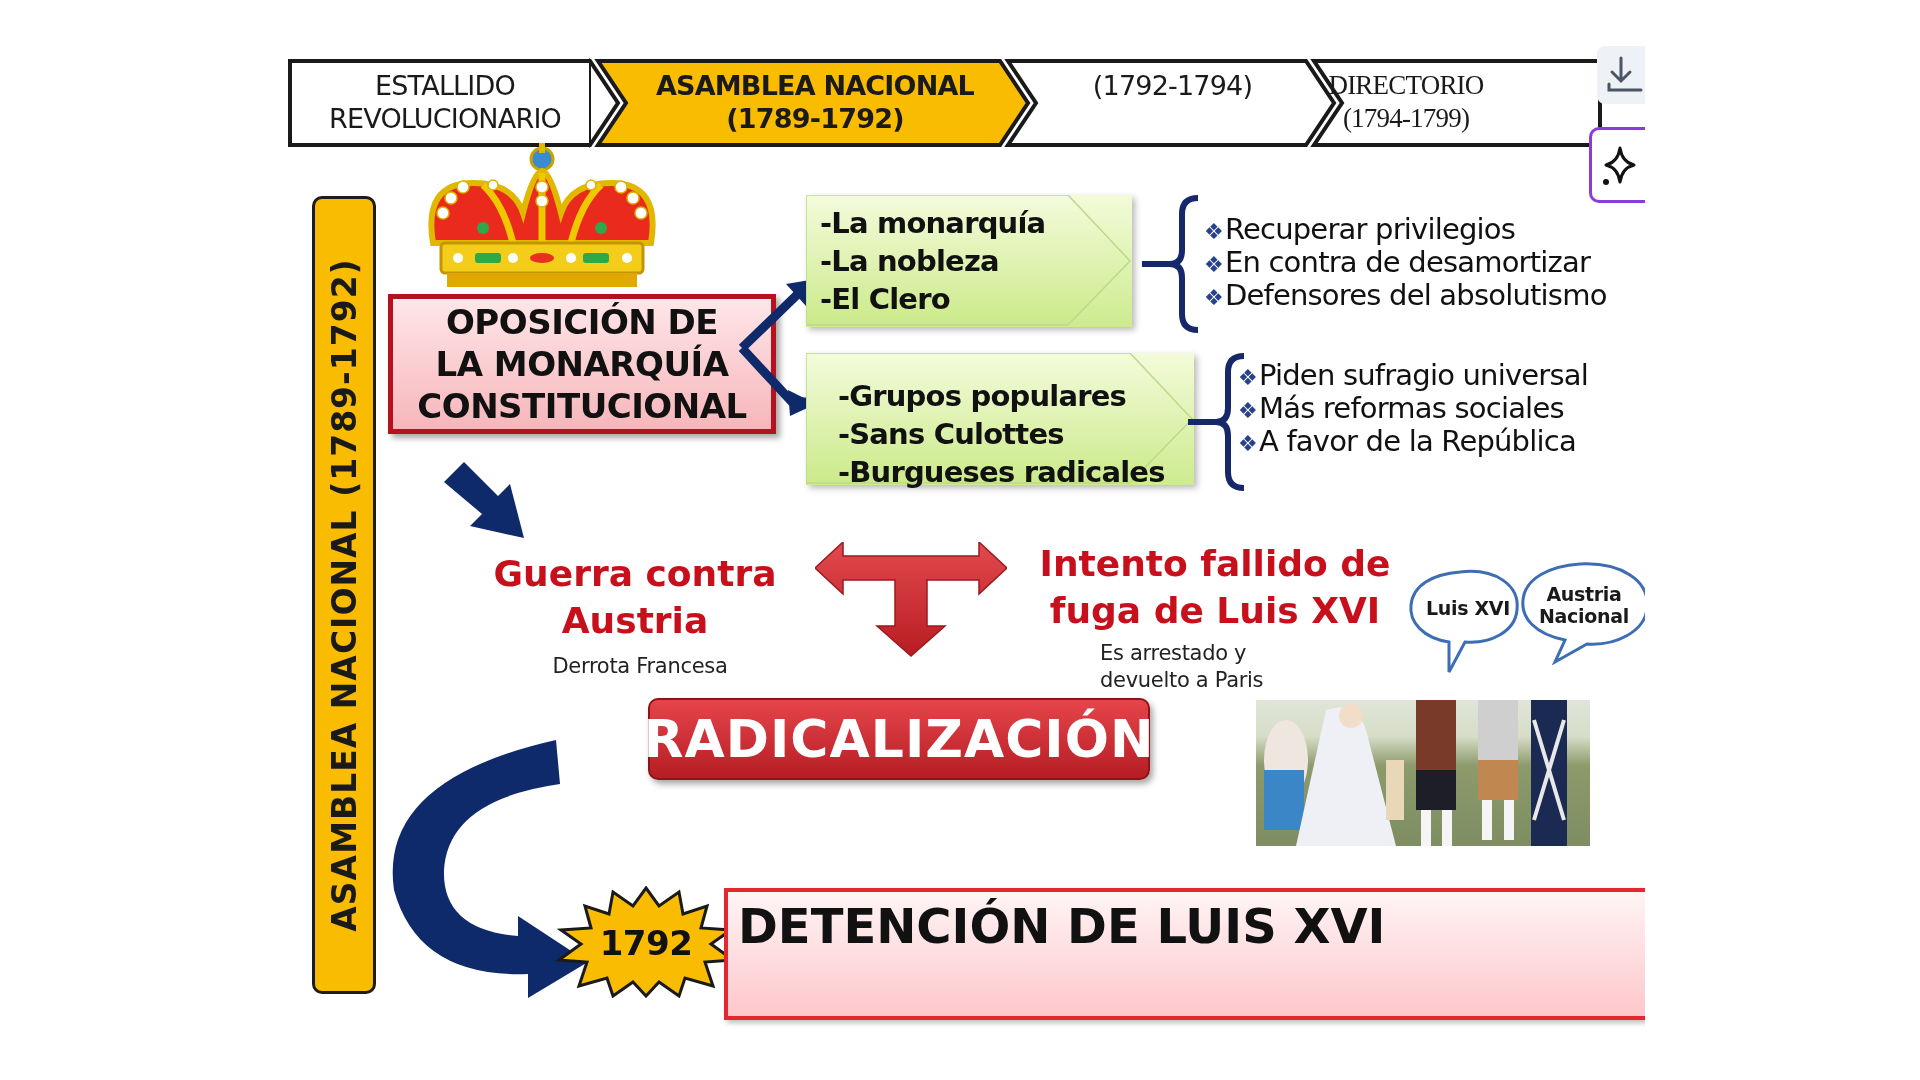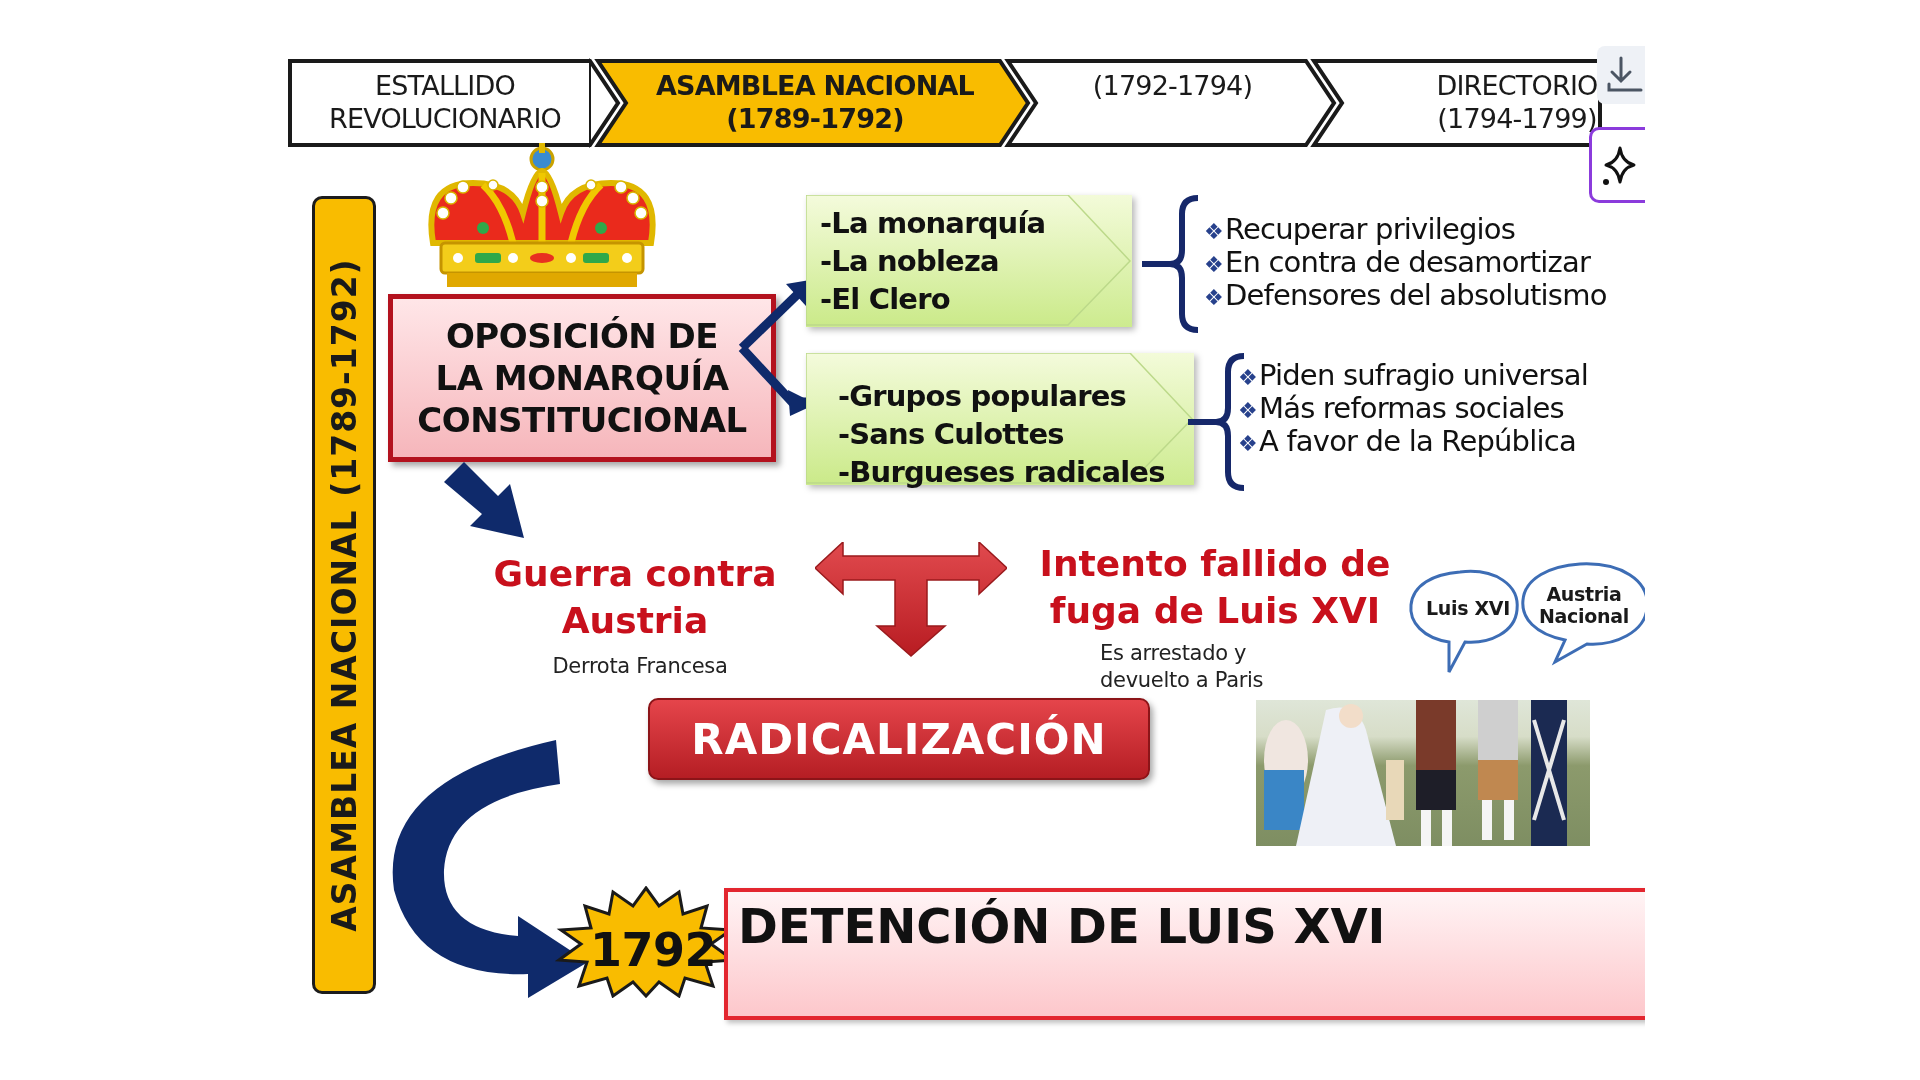--- a/index.html
+++ b/index.html
@@ -14,42 +14,42 @@
               font-family:"DejaVu Sans",sans-serif;letter-spacing:-0.8px;color:#1a1a1a;}
 
   
   .sidebar{left:312px;top:196px;width:64px;height:798px;background:#f9bc00;
            border:3px solid #1c1c1c;border-radius:10px;box-sizing:border-box;}
   .sidebar-text{position:absolute;left:50%;top:50%;white-space:nowrap;
            transform:translate(-50%,-50%) rotate(-90deg);font-size:33px;
            font-weight:bold;letter-spacing:1px;color:#1a1a1a;}
 
   
-  .opp-box{left:388px;top:294px;width:388px;height:168px;box-sizing:border-box;
+  .opp-box{left:388px;top:294px;width:388px;height:140px;box-sizing:border-box;
            border:5px solid #b3121e;background:linear-gradient(#ffe6e8,#f6b6bb);
            box-shadow:4px 4px 6px rgba(0,0,0,0.35);display:flex;align-items:center;justify-content:center;
            text-align:center;}
   .opp-box .t{font-size:34px;line-height:42px;font-weight:bold;letter-spacing:-0.5px;color:#111;}
 
   
   .green{position:absolute;background:linear-gradient(#f3fbd9,#cdeb8f);
          filter:drop-shadow(3px 3px 3px rgba(0,0,0,0.28));}
   .green-list{position:absolute;font-size:29px;line-height:38px;letter-spacing:-0.8px;color:#111;font-weight:bold;}
 
   .bullets{position:absolute;font-size:29px;line-height:30px;letter-spacing:-0.8px;color:#111;white-space:nowrap;}
   .bullets .d{color:#27418c;font-size:22px;margin-right:2px;}
 
   .red-title{position:absolute;color:#c8101c;font-weight:bold;text-align:center;
              font-size:36px;line-height:47px;letter-spacing:0px;}
   .small-note{position:absolute;font-size:21px;line-height:27px;text-align:center;color:#222;letter-spacing:-0.3px;}
 
   .radical{left:648px;top:698px;width:502px;height:82px;border-radius:10px;
            background:linear-gradient(#e5454b,#b51e24);border:2px solid #8c1418;box-sizing:border-box;
            box-shadow:3px 4px 6px rgba(0,0,0,0.35);display:flex;align-items:center;justify-content:center;}
-  .radical span{color:#fff;font-size:42px;letter-spacing:1px;font-weight:bold;}
+  .radical span{color:#fff;font-size:52px;letter-spacing:1px;font-weight:bold;}
 
   .final-box{left:724px;top:888px;width:1078px;height:132px;box-sizing:border-box;
              border:4px solid #e3262f;background:linear-gradient(#fff4f5,#fdc7cb);
              box-shadow:3px 3px 5px rgba(0,0,0,0.25);}
   .final-1{position:absolute;left:10px;top:6px;font-size:48px;font-weight:bold;color:#111;letter-spacing:0px;white-space:nowrap;}
   .final-2{position:absolute;left:10px;top:64px;font-size:46px;font-weight:bold;color:#c8101c;letter-spacing:0px;white-space:nowrap;}
 
   .painting{left:1256px;top:700px;width:334px;height:146px;overflow:hidden;
             background:linear-gradient(#dfe6d8 0%,#d7ddc8 25%,#8c9a6c 45%,#7e8e62 100%);}
   .bubble-text{position:absolute;font-size:19px;font-weight:bold;line-height:22px;text-align:center;color:#1a1a1a;letter-spacing:-0.3px;}
@@ -79,21 +79,21 @@
     <div>ESTALLIDO</div>
     <div>REVOLUCIONARIO</div>
   </div>
   <div class="chev-label" style="left:630px;top:69px;width:370px;font-weight:bold;">
     <div>ASAMBLEA NACIONAL</div>
     <div>(1789-1792)</div>
   </div>
   <div class="chev-label" style="left:1040px;top:69px;width:265px;">
     <div>(1792-1794)</div>
   </div>
-  <div class="chev-label" style="left:1392px;top:69px;width:250px;">
+  <div class="chev-label" style="left:1281px;top:69px;width:250px;font-family:Liberation Serif, serif;">
     <div>DIRECTORIO</div>
     <div>(1794-1799)</div>
   </div>
 </div>
 
 <div class="abs sidebar">
   <div class="sidebar-text">ASAMBLEA NACIONAL (1789-1792)</div>
 </div>
 
 <svg class="abs" style="left:413px;top:143px;" width="258" height="152" viewBox="0 0 258 152">
@@ -251,21 +251,21 @@
   <span>RADICALIZACIÓN</span>
 </div>
 
 <svg class="abs" style="left:388px;top:740px;" width="210" height="260">
   <path d="M168 0 L172 44 Q60 60 56 130 Q54 190 130 196 L130 176 L200 222 L140 258 L140 234 Q30 238 6 150 Q-10 40 168 0 Z" fill="#0f2a6b"></path>
 </svg>
 
 <svg class="abs" style="left:555px;top:886px;" width="182" height="112" viewBox="0 0 182 112">
   <polygon points="91,2 104,20 124,6 128,28 152,20 146,42 176,44 156,58 178,74 150,76 158,100 130,92 124,110 104,96 91,110 78,96 58,110 52,92 24,100 32,76 4,74 26,58 6,44 36,42 30,20 54,28 58,6 78,20" fill="#f9bc00" stroke="#1a1a1a" stroke-width="3"></polygon>
 </svg>
-<div class="abs comic" style="left:590px;top:923px;width:112px;text-align:center;font-size:46px;color:#111;">1792</div>
+<div class="abs comic" style="left:590px;top:923px;width:112px;text-align:center;font-size:34px;color:#111;">1792</div>
 
 <div class="abs final-box">
   <div class="final-1">DETENCIÓN DE LUIS XVI</div>
 </div>
 
 <div class="abs cutoff"></div>
 
 <div class="abs fab-download">
   <svg width="48" height="58">
     <path d="M24 12 V34 M15 26 L24 35 L33 26" stroke="#4b5563" stroke-width="3" fill="none" stroke-linecap="round"></path>

